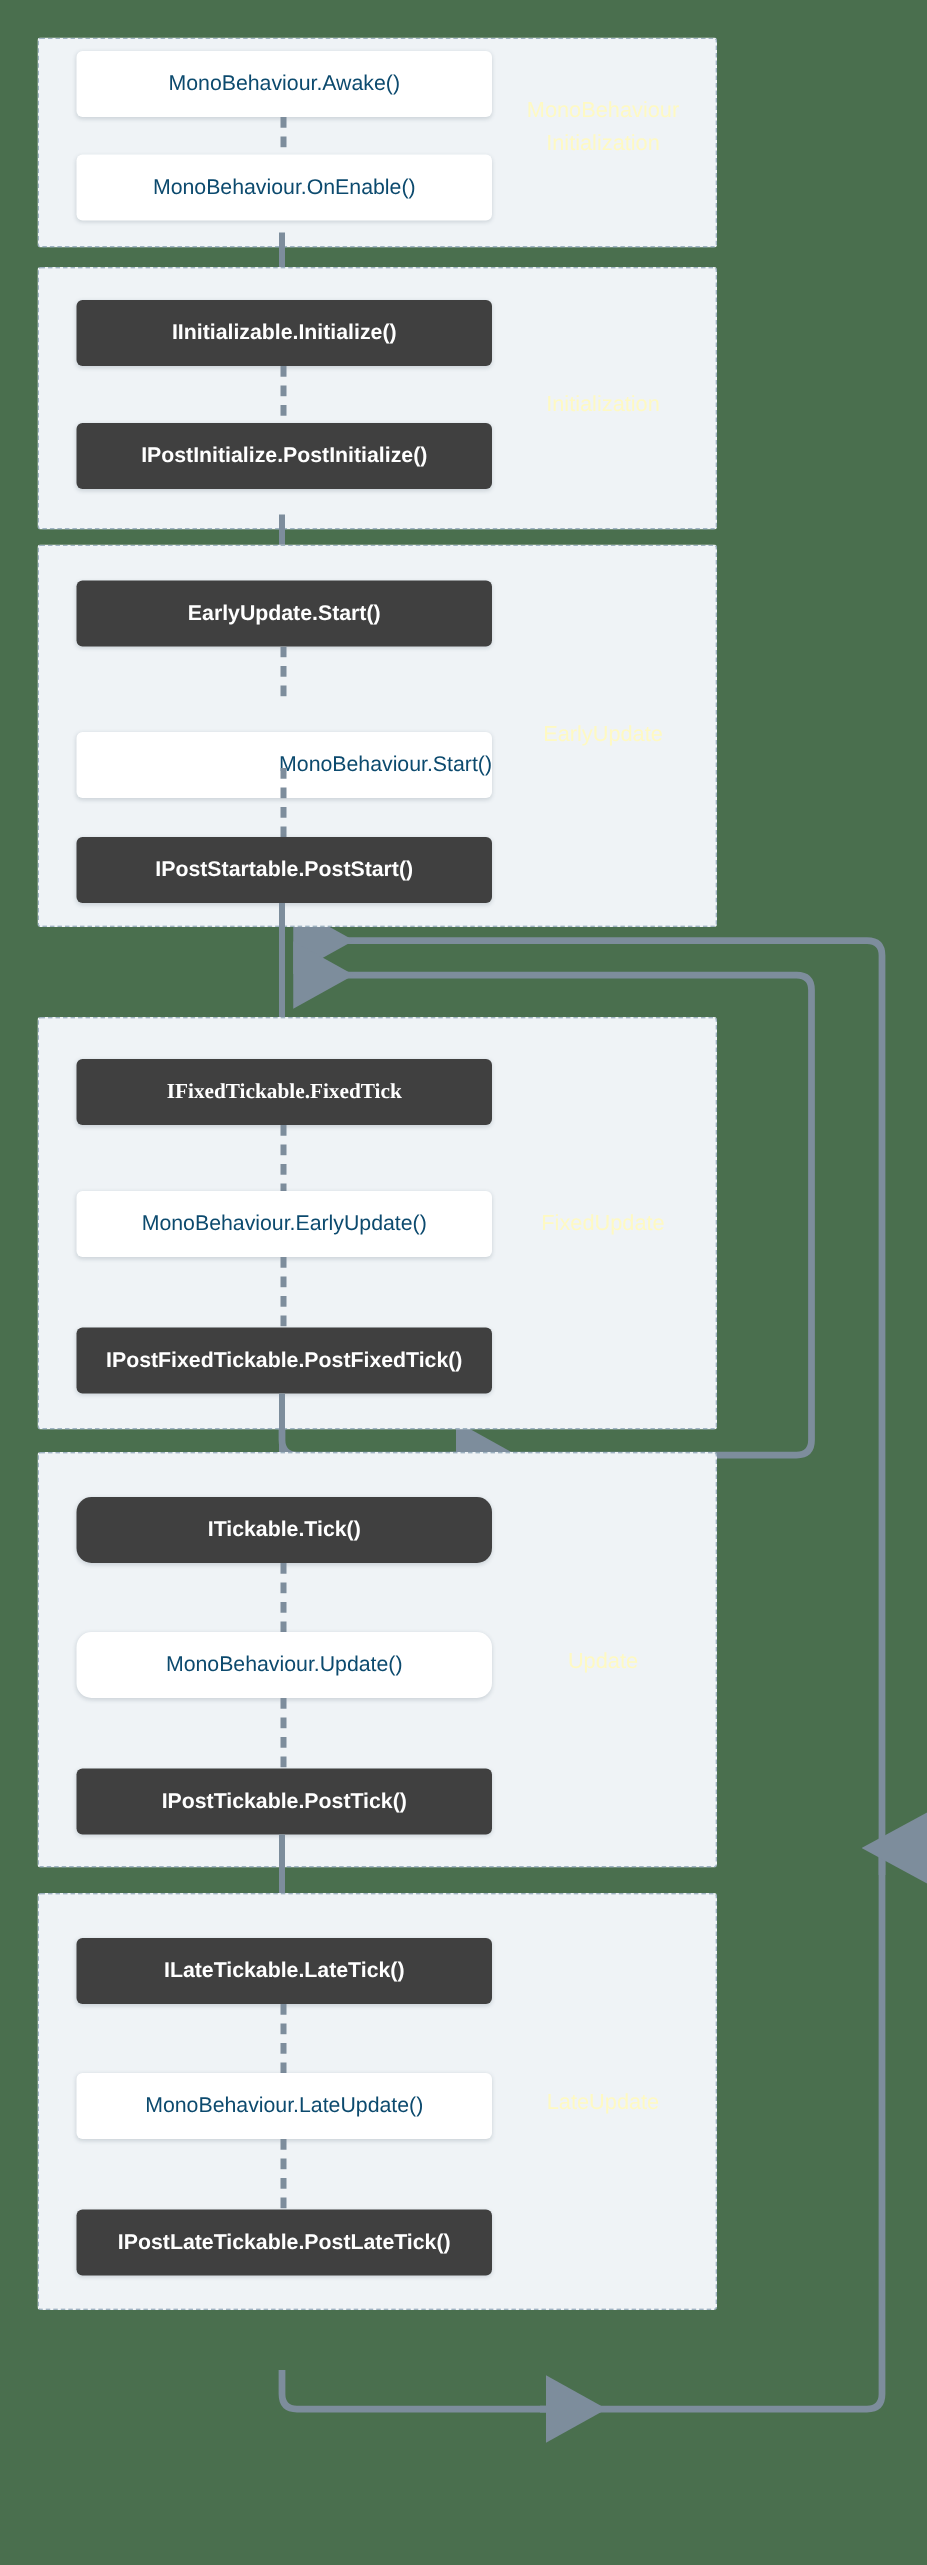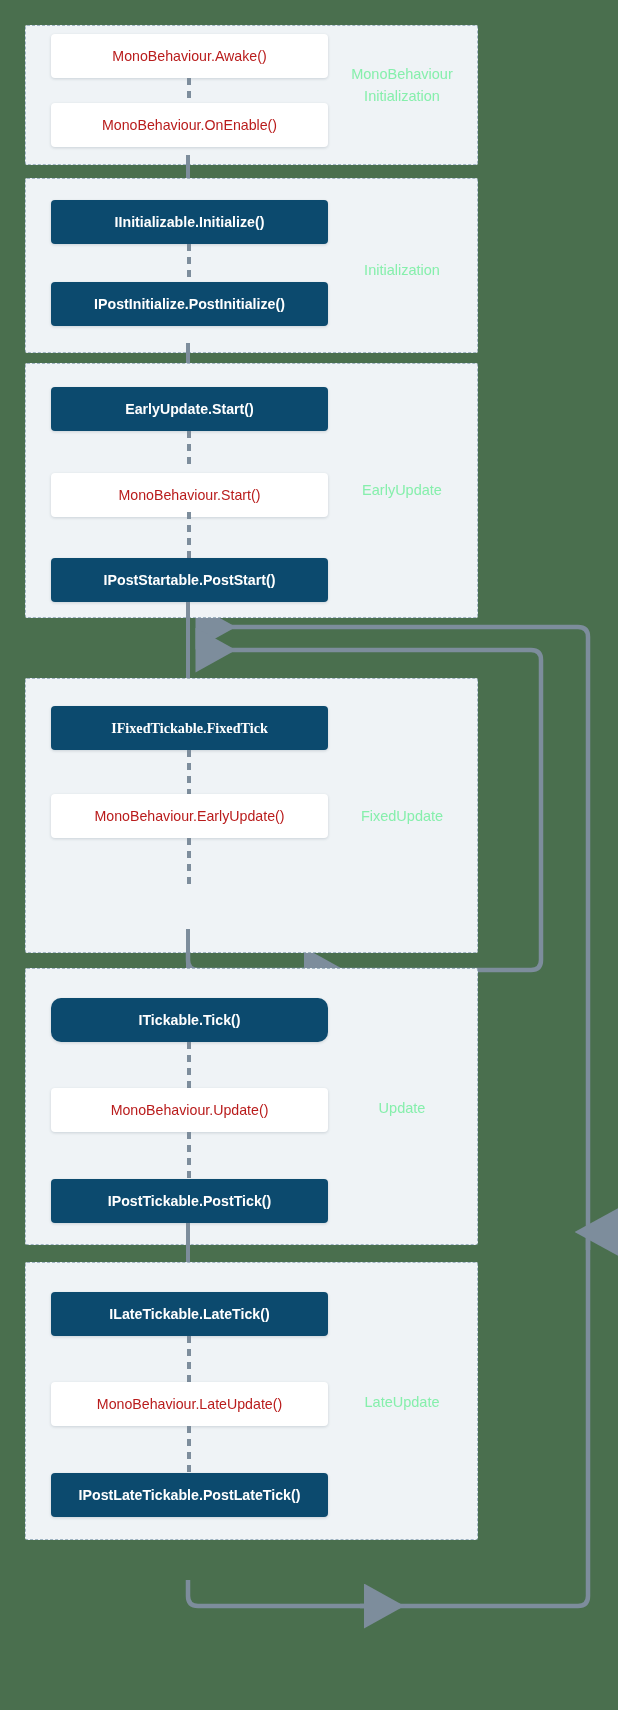--- a/index.html
+++ b/index.html
@@ -15,47 +15,47 @@
 
   .section{
     position:absolute;
     background:#eff3f6;
     border:1px dashed #9fb3c2;
     border-radius:2px;
     box-sizing:border-box;
   }
   .section-label{
     position:absolute;
-    color:#86efac;
+    color:#fef9c3;
     font-size:14.5px;
     line-height:22px;
     text-align:center;
     width:140px;
   }
   .node{
     position:absolute;
     left:51px;
     width:277px;
     height:44px;
     border-radius:4px;
     display:flex;
     align-items:center;
     justify-content:center;
     text-align:center;
     box-sizing:border-box;
     box-shadow:0 1px 3px rgba(40,60,80,0.18);
   }
   .node.white{
     background:#ffffff;
-    color:#b91c1c;
+    color:#0c4a6e;
     font-size:14.2px;
     font-weight:400;
   }
   .node.blue{
-    background:#0c4a6e;
+    background:#404040;
     color:#ffffff;
     font-size:14.2px;
     font-weight:700;
   }
   .dashlink{
     position:absolute;
     left:187px;
     width:4px;
     background-image:linear-gradient(#7d8d9c 0 55%, transparent 55% 100%);
     background-size:4px 13px;
@@ -138,21 +138,21 @@
 
   <div class="solidlink" style="top:343px;height:35px;"></div>
   <div class="arrowhead-down" style="top:376px;"></div>
 
   <div class="section" style="left:25px;top:363px;width:453px;height:255px;"></div>
 
   <div class="node blue" style="top:387px;">
     <span>EarlyUpdate.Start()</span>
   </div>
   <div class="dashlink" style="top:431px;height:37px;"></div>
-  <div class="node white" style="top:473px;">
+  <div class="node white" style="top:488px;justify-content:flex-end;">
     <span>MonoBehaviour.Start()</span>
   </div>
   <div class="dashlink" style="top:512px;height:46px;"></div>
   <div class="node blue" style="top:558px;">
     <span>IPostStartable.PostStart()</span>
   </div>
 
   <div class="section-label" style="left:332px;top:479px;">
     <div>EarlyUpdate</div>
   </div>
@@ -163,35 +163,38 @@
   <div class="section" style="left:25px;top:678px;width:453px;height:275px;"></div>
 
   <div class="node blue" style="top:706px;font-family:Liberation Serif, serif;">
     <span>IFixedTickable.FixedTick</span>
   </div>
   <div class="dashlink" style="top:750px;height:44px;"></div>
   <div class="node white" style="top:794px;">
     <span>MonoBehaviour.EarlyUpdate()</span>
   </div>
   <div class="dashlink" style="top:838px;height:47px;"></div>
+  <div class="node blue" style="top:885px;">
+    <span>IPostFixedTickable.PostFixedTick()</span>
+  </div>
 
   <div class="section-label" style="left:332px;top:805px;">
     <div>FixedUpdate</div>
   </div>
 
   <div class="solidlink" style="top:929px;height:45px;"></div>
   <div class="arrowhead-down" style="top:972px;"></div>
 
   <div class="section" style="left:25px;top:968px;width:453px;height:277px;"></div>
 
   <div class="node blue" style="top:998px;border-radius:10px;">
     <span>ITickable.Tick()</span>
   </div>
   <div class="dashlink" style="top:1042px;height:46px;"></div>
-  <div class="node white" style="top:1088px;">
+  <div class="node white" style="top:1088px;border-radius:10px;">
     <span>MonoBehaviour.Update()</span>
   </div>
   <div class="dashlink" style="top:1132px;height:47px;"></div>
   <div class="node blue" style="top:1179px;">
     <span>IPostTickable.PostTick()</span>
   </div>
 
   <div class="section-label" style="left:332px;top:1097px;">
     <div>Update</div>
   </div>

